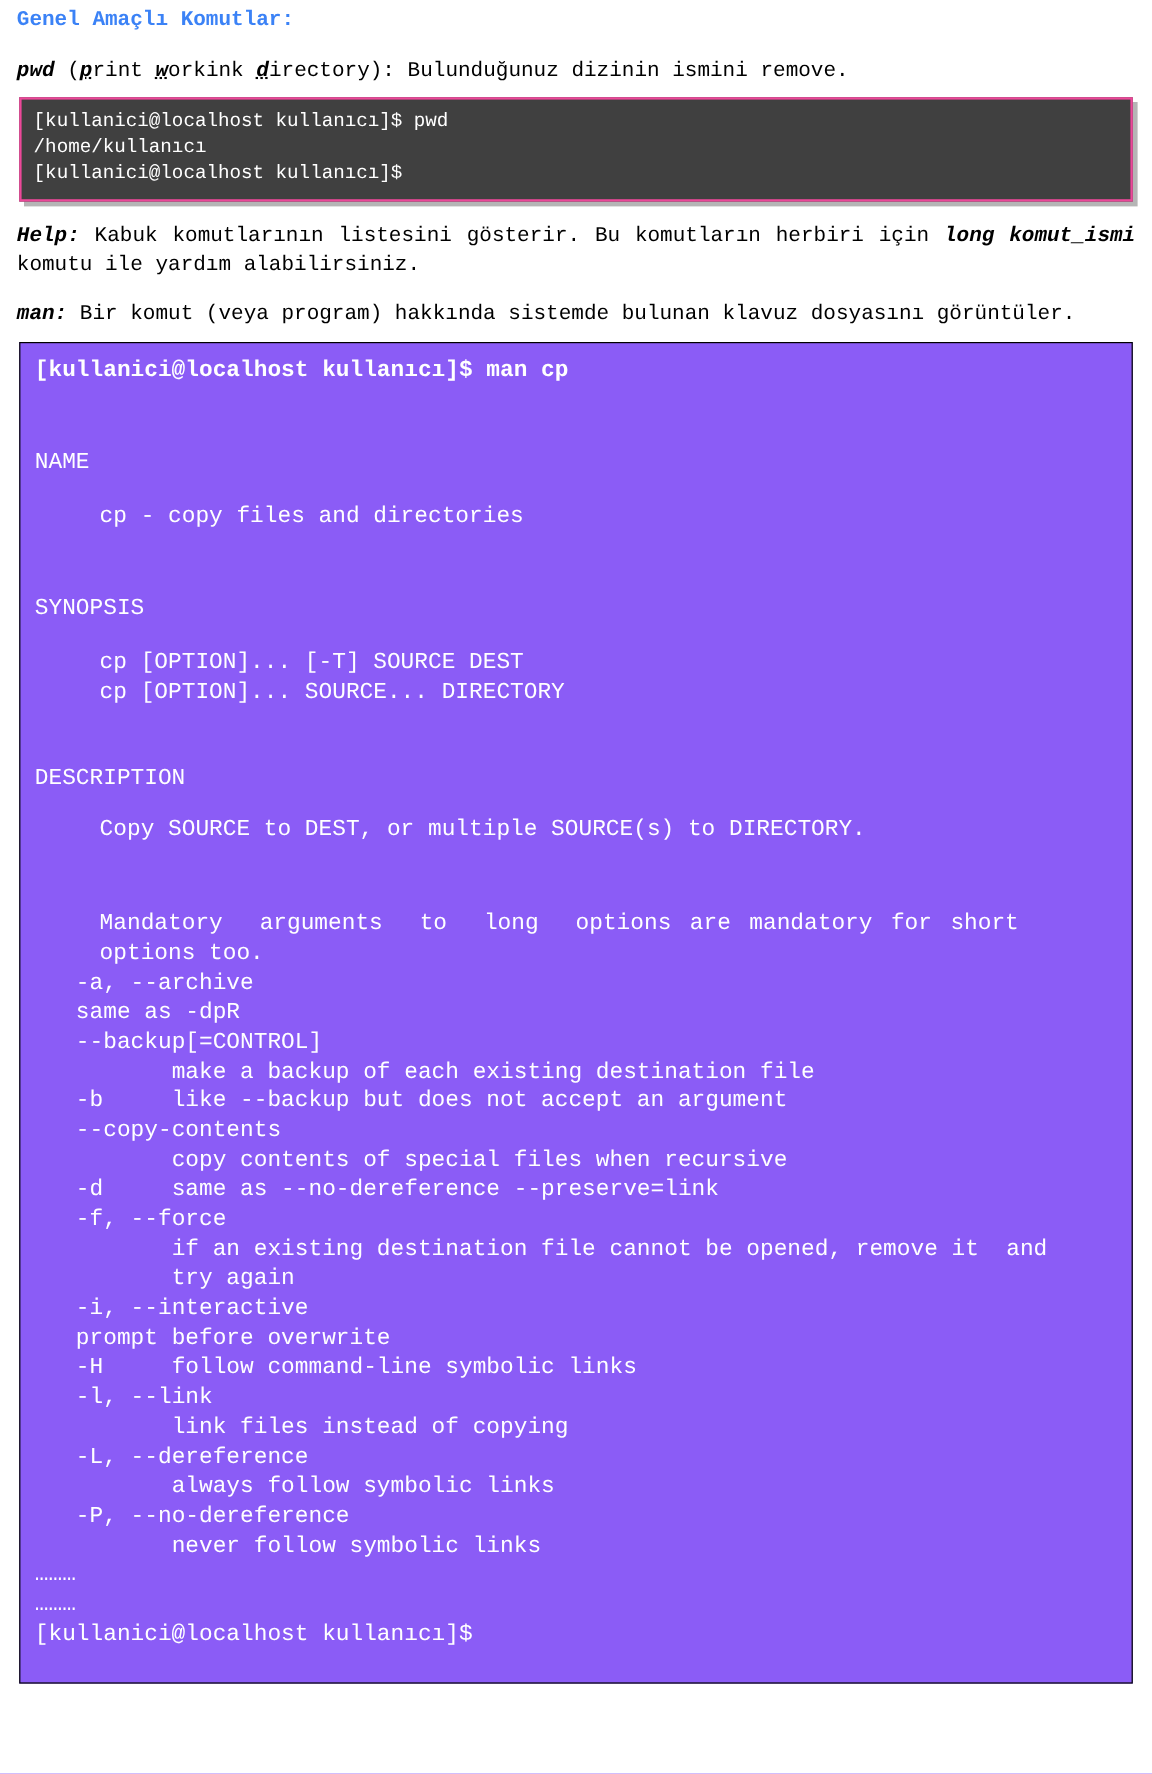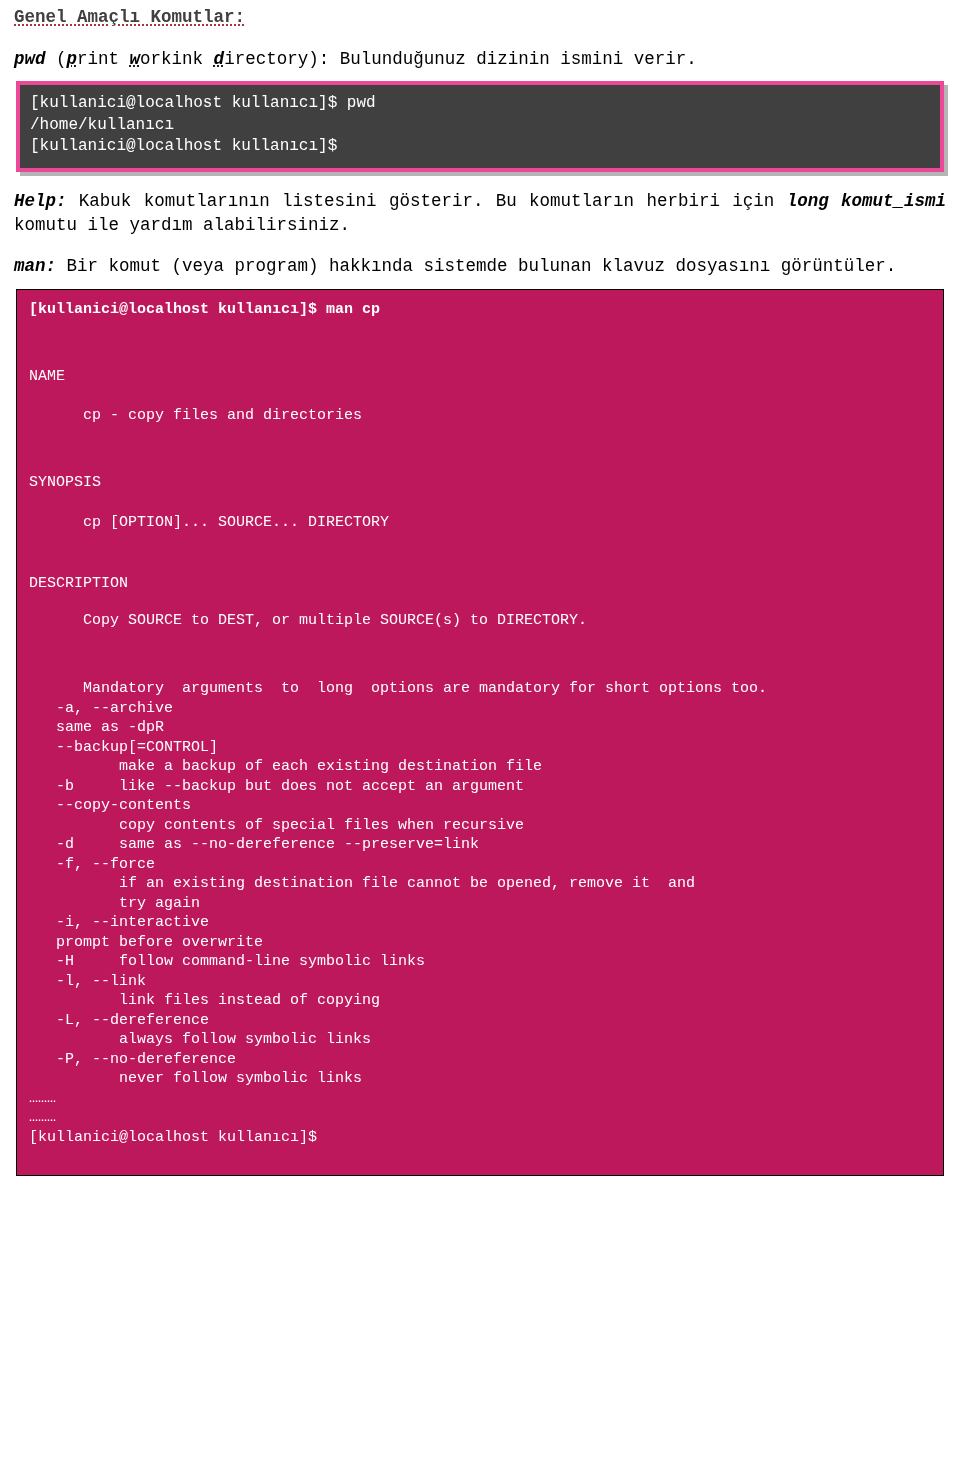--- a/index.html
+++ b/index.html
@@ -10,57 +10,56 @@
     font-family: "Courier New", Courier, monospace;
     font-size: 17.5px;
     line-height: 1.35;
     color: #000;
   }
   .page {
     width: 960px;
     padding: 6px 14px 20px 14px;
   }
   .heading {
-    color: #404040;
+    color: #3b82f6;
     font-weight: bold;
-    text-decoration: underline;
     text-decoration-style: dotted;
     text-decoration-color: #9a1b1b;
     text-underline-offset: 3px;
   }
   .para {
     margin: 18px 0 10px 0;
     text-align: justify;
   }
   .bold { font-weight: bold; font-style: italic; }
   .u-dotted {
     text-decoration: underline;
     text-decoration-style: dotted;
     text-underline-offset: 2px;
   }
   .code-box {
     background: #404040;
     color: #ffffff;
-    border: 4px solid #ec4899;
+    border: 2px solid #ec4899;
     padding: 8px 10px 10px 10px;
     box-shadow: 4px 4px 0 #b5b5b5;
     white-space: pre-wrap;
     font-family: "Courier New", Courier, monospace;
     font-size: 16px;
     line-height: 1.35;
     margin: 4px 2px 8px 2px;
   }
   .code-box-large {
-    background: #be185d;
+    background: #8b5cf6;
     color: #ffffff;
     border: 1px solid #000;
     padding: 10px 12px 28px 12px;
     white-space: pre-wrap;
     font-family: "Courier New", Courier, monospace;
-    font-size: 15px;
+    font-size: 19px;
     line-height: 1.3;
     margin: 6px 2px 0 2px;
   }
   .cb-bold { font-weight: bold; }
   .section-head {
     font-weight: normal;
     display: block;
     margin: 28px 0 20px 0;
   }
   .section-head-tight {
@@ -73,40 +72,40 @@
 </style>
 </head>
 <body>
 
 <div class="page">
 
   <div class="heading">Genel Amaçlı Komutlar:</div>
 
   <div class="para just">
     <span class="bold">pwd</span>
-    <span> </span><span>(</span><span class="bold u-dotted">p</span><span>rint </span><span class="bold u-dotted">w</span><span>orkink </span><span class="bold u-dotted">d</span><span>irectory): Bulunduğunuz dizinin ismini verir.</span>
+    <span> </span><span>(</span><span class="bold u-dotted">p</span><span>rint </span><span class="bold u-dotted">w</span><span>orkink </span><span class="bold u-dotted">d</span><span>irectory): Bulunduğunuz dizinin ismini remove.</span>
   </div>
 
   <div class="code-box"><span>[kullanici@localhost kullanıcı]$ pwd</span>
 <span>/home/kullanıcı</span>
 <span>[kullanici@localhost kullanıcı]$</span></div>
 
   <div class="para just">
     <span class="bold">Help:</span><span> Kabuk komutlarının listesini gösterir. Bu komutların herbiri için </span><span class="bold">long komut_ismi</span><span> komutu ile yardım alabilirsiniz.</span>
   </div>
 
 
   <div class="para just">
     <span class="bold">man:</span><span> Bir komut (veya program) hakkında sistemde bulunan klavuz dosyasını görüntüler.</span>
   </div>
 
   <div class="code-box-large"><span class="cb-bold">[kullanici@localhost kullanıcı]$ man cp</span>
 
 <span class="section-head">NAME</span><span class="indent">cp - copy files and directories</span>
-<span class="section-head">SYNOPSIS</span><span class="indent">cp [OPTION]... SOURCE... DIRECTORY</span>
+<span class="section-head">SYNOPSIS</span><span class="indent">cp [OPTION]... [-T] SOURCE DEST</span><span class="indent">cp [OPTION]... SOURCE... DIRECTORY</span>
 <span class="section-head-tight">DESCRIPTION</span><span class="indent">Copy SOURCE to DEST, or multiple SOURCE(s) to DIRECTORY.</span>
 <span class="indent just" style="display:block;width:820px;margin-top:29px;">Mandatory  arguments  to  long  options are mandatory for short options too.</span><span>   -a, --archive</span>
 <span>   same as -dpR</span>
 <span>   --backup[=CONTROL]</span>
 <span>          make a backup of each existing destination file</span>
 <span>   -b     like --backup but does not accept an argument</span>
 <span>   --copy-contents</span>
 <span>          copy contents of special files when recursive</span>
 <span>   -d     same as --no-dereference --preserve=link</span>
 <span>   -f, --force</span>

